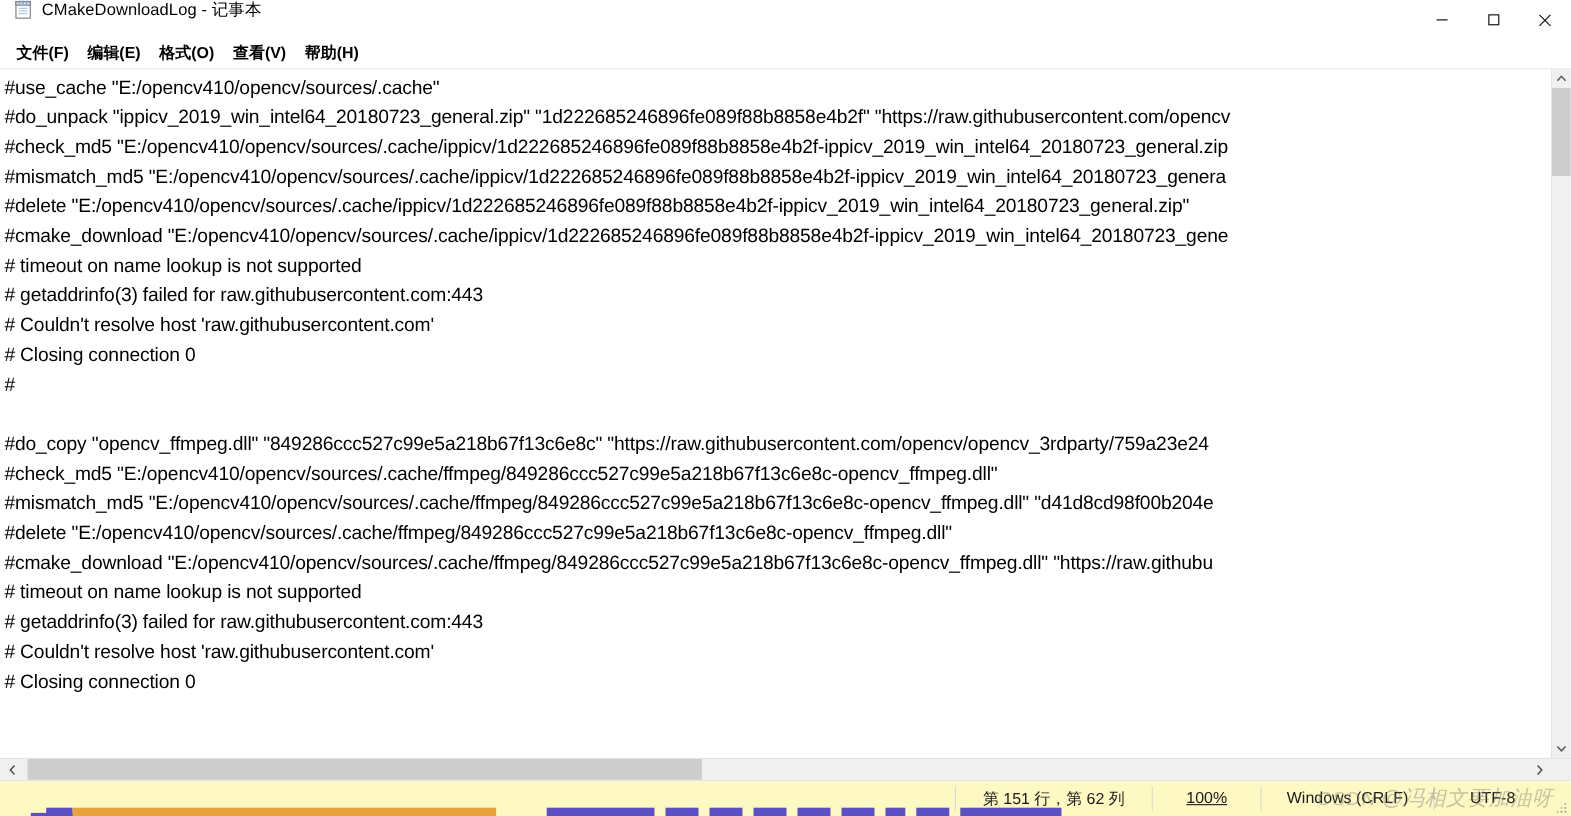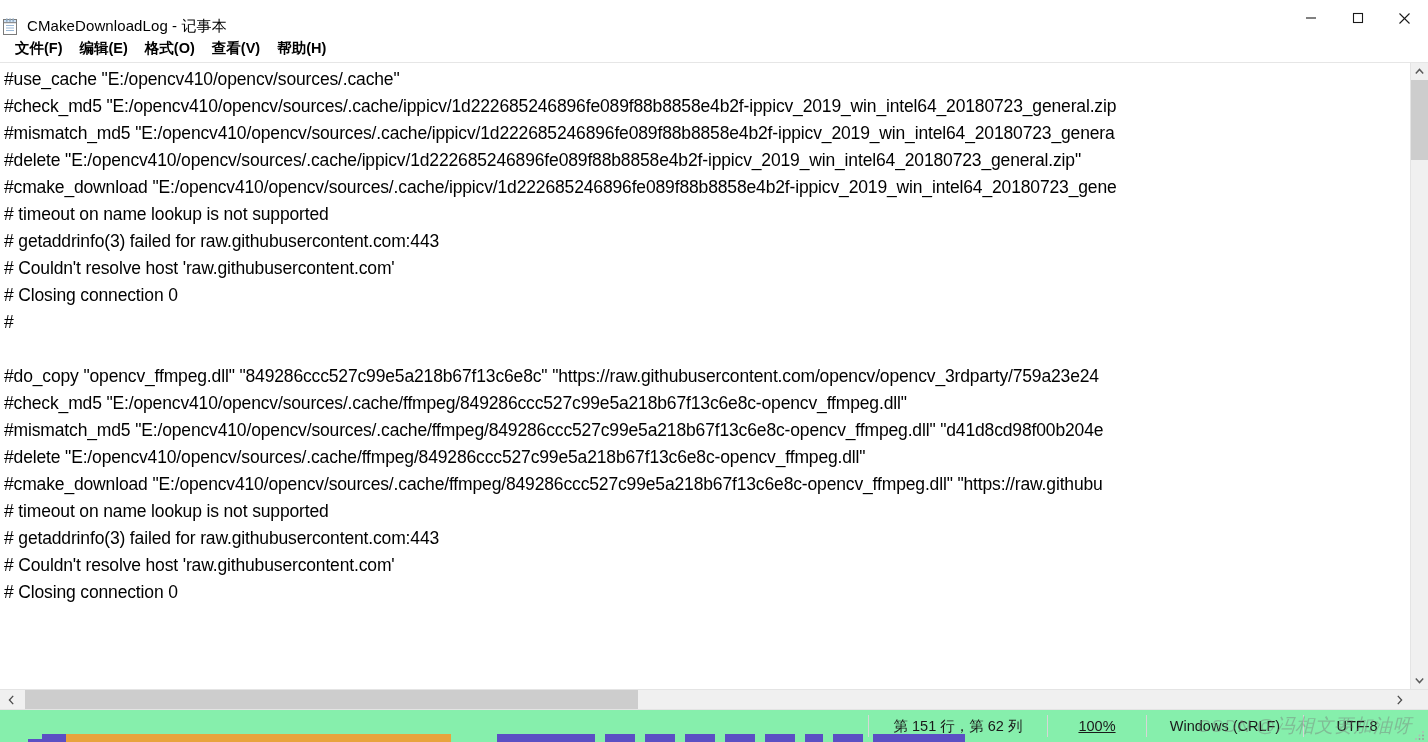--- a/index.html
+++ b/index.html
@@ -29,22 +29,22 @@
     height: 36px;
     min-height: 36px;
     background: #ffffff;
     display: flex;
     align-items: stretch;
     border-bottom: 0;
     position: relative;
   }
   .title-left {
     display: flex;
-    align-items: flex-end;
-    padding-left: 1px;
+    align-items: flex-start;
+    padding-left: 12px;
     flex: 1 1 auto;
     overflow: hidden;
   }
   .app-icon {
     width: 18px;
     height: 18px;
     margin-right: 8px;
     flex: 0 0 auto;
     position: relative;
   }
@@ -185,21 +185,21 @@
   .hs-corner {
     width: 17px;
     flex: 0 0 17px;
     background: #f0f0f0;
   }
 
   
   .statusbar {
     height: 32px;
     min-height: 32px;
-    background: #86efac;
+    background: #fef9c3;
     display: flex;
     align-items: center;
     justify-content: flex-end;
     position: relative;
     border-top: 1px solid #e4e4e4;
   }
   .status-cell {
     font-size: 14.5px;
     color: #1a1a1a;
     padding: 0 14px;
@@ -306,20 +306,21 @@
     <div class="menu-item"><span>文件(F)</span></div>
     <div class="menu-item"><span>编辑(E)</span></div>
     <div class="menu-item"><span>格式(O)</span></div>
     <div class="menu-item"><span>查看(V)</span></div>
     <div class="menu-item"><span>帮助(H)</span></div>
   </div>
 
   <div class="editor-wrap">
     <div class="text-area" id="text-area">
         <div class="line">#use_cache "E:/opencv410/opencv/sources/.cache"</div>
+        <div class="line">#do_unpack "ippicv_2019_win_intel64_20180723_general.zip" "1d222685246896fe089f88b8858e4b2f" "https://raw.githubusercontent.com/opencv</div>
         <div class="line">#check_md5 "E:/opencv410/opencv/sources/.cache/ippicv/1d222685246896fe089f88b8858e4b2f-ippicv_2019_win_intel64_20180723_general.zip</div>
         <div class="line">#mismatch_md5 "E:/opencv410/opencv/sources/.cache/ippicv/1d222685246896fe089f88b8858e4b2f-ippicv_2019_win_intel64_20180723_genera</div>
         <div class="line">#delete "E:/opencv410/opencv/sources/.cache/ippicv/1d222685246896fe089f88b8858e4b2f-ippicv_2019_win_intel64_20180723_general.zip"</div>
         <div class="line">#cmake_download "E:/opencv410/opencv/sources/.cache/ippicv/1d222685246896fe089f88b8858e4b2f-ippicv_2019_win_intel64_20180723_gene</div>
         <div class="line"># timeout on name lookup is not supported</div>
         <div class="line"># getaddrinfo(3) failed for raw.githubusercontent.com:443</div>
         <div class="line"># Couldn't resolve host 'raw.githubusercontent.com'</div>
         <div class="line"># Closing connection 0</div>
         <div class="line">#</div>
         <div class="line">&nbsp;</div>

